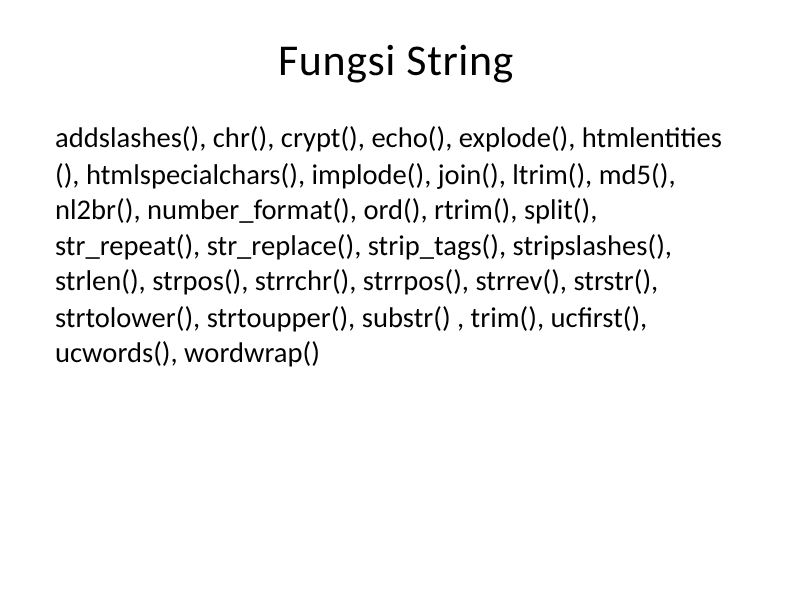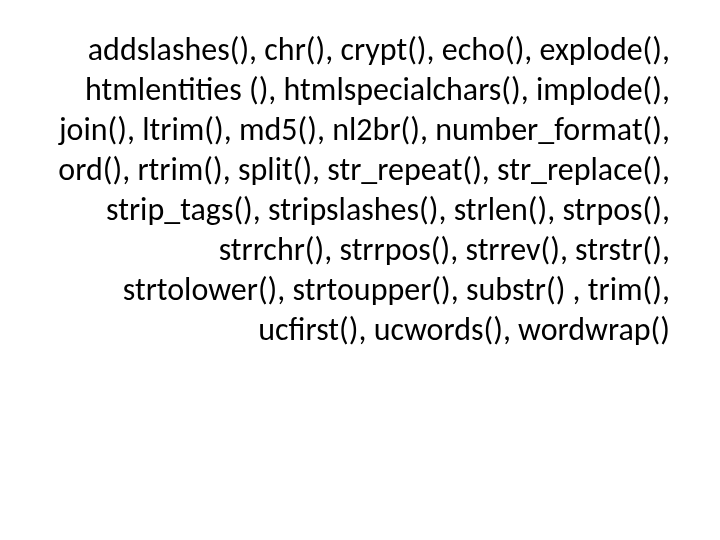--- a/index.html
+++ b/index.html
@@ -20,24 +20,25 @@
   }
   .title {
     text-align: center;
     font-size: 40px;
     font-weight: 400;
     margin-top: 0;
     margin-bottom: 30px;
     letter-spacing: 0.5px;
   }
   .body {
-    text-align: right;
-    font-size: 32px;
+    text-align: left;
+    font-size: 26px;
     line-height: 1.25;
     font-weight: 400;
   }
 </style>
 </head>
 <body>
 
 <div class="slide">
+  <h1 class="title">Fungsi String</h1>
   <div class="body">addslashes(), chr(), crypt(), echo(), explode(), htmlentities (), htmlspecialchars(), implode(), join(), ltrim(), md5(), nl2br(), number_format(), ord(), rtrim(), split(), str_repeat(), str_replace(), strip_tags(), stripslashes(), strlen(), strpos(), strrchr(), strrpos(), strrev(), strstr(), strtolower(), strtoupper(), substr() , trim(), ucfirst(), ucwords(), wordwrap()</div>
 </div>
 
 </body></html>

